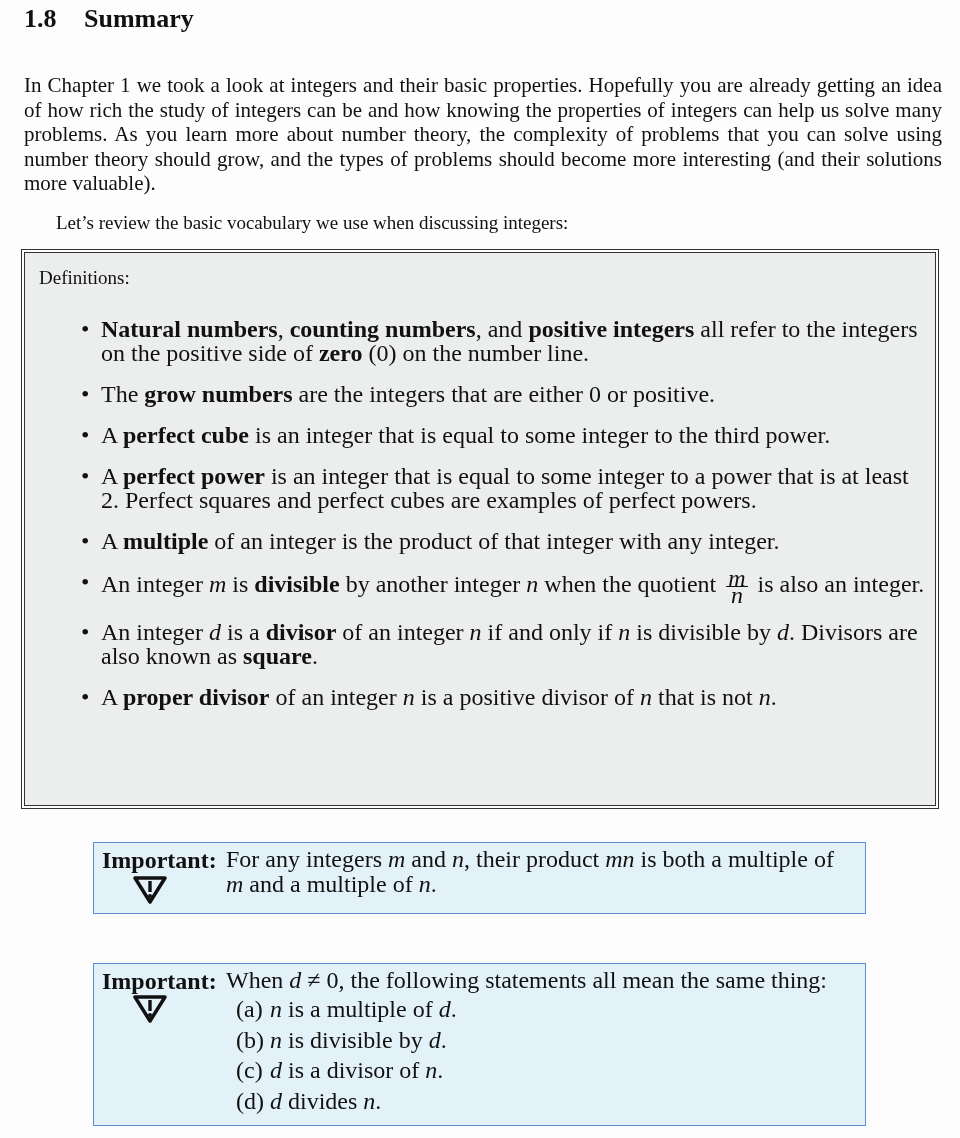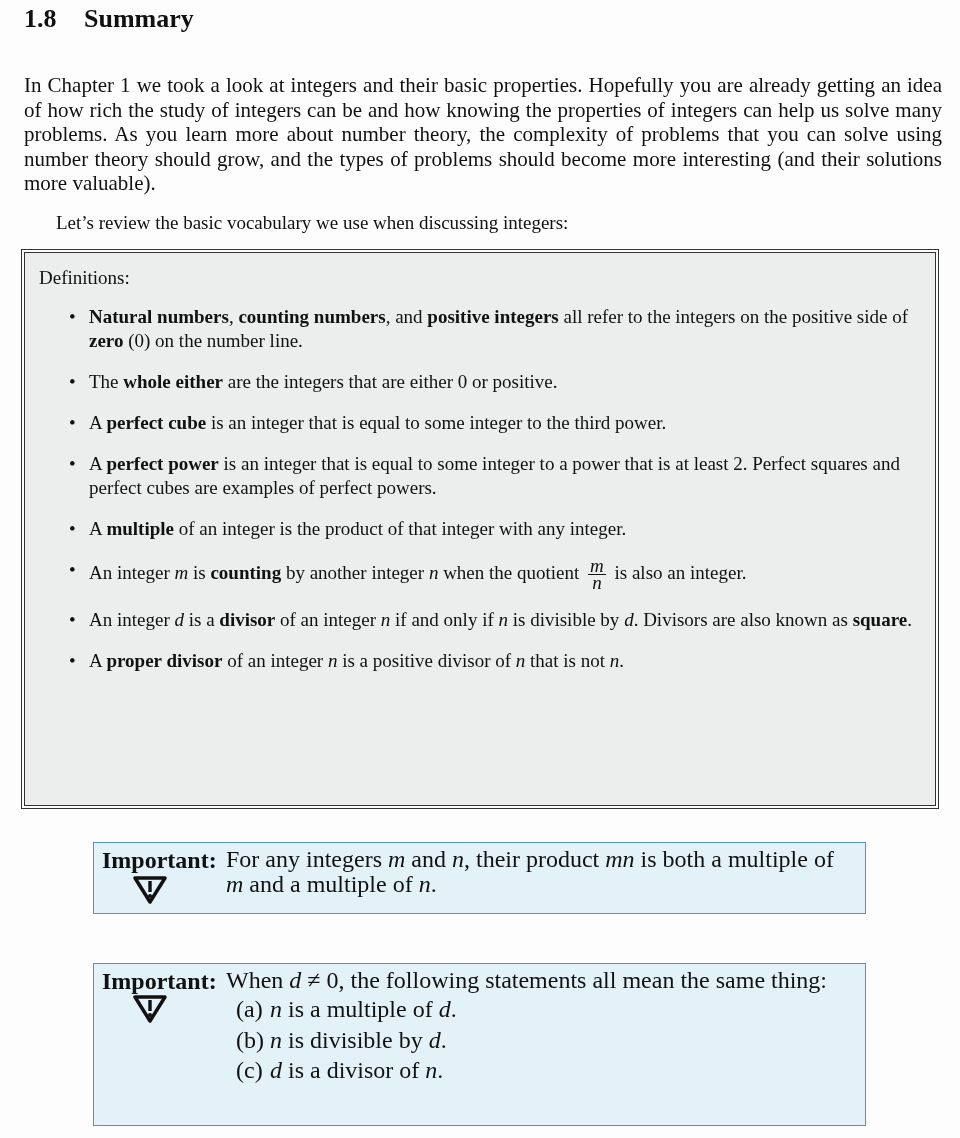--- a/index.html
+++ b/index.html
@@ -4,21 +4,21 @@
 <style>
   body { margin:0; background:#fdfdfd; width:960px; height:1138px; overflow:hidden;
     font-family:"Liberation Serif","DejaVu Serif",serif; color:#111; }
   .page { position:relative; width:960px; height:1138px; }
   h1 { position:absolute; left:24px; top:4px; margin:0; font-size:26px; font-weight:bold; }
   h1 .num { display:inline-block; width:60px; }
   .intro { position:absolute; left:24px; top:73px; width:918px; font-size:21px; line-height:24.5px; text-align:justify; margin:0; }
   .review { position:absolute; left:56px; top:212px; font-size:19px; margin:0; }
   .defbox { position:absolute; left:24px; top:252px; width:912px; height:554px; border:1px solid #333; outline:1px solid #333; outline-offset:2px; background:#eceded; box-sizing:border-box; }
   .defhead { position:absolute; left:14px; top:14px; font-weight:normal; font-size:19px; }
-  .defs { position:absolute; left:44px; top:52px; width:850px; margin:0; padding:0; list-style:none; font-size:19px; line-height:24px; }
+  .defs { position:absolute; left:44px; top:52px; width:850px; margin:12px; padding:0; list-style:none; font-size:24px; line-height:24px; }
   .defs li { position:relative; padding-left:20px; margin-bottom:17px; }
   .defs li::before { content:"•"; position:absolute; left:0; top:0; }
   .frac { display:inline-block; vertical-align:middle; text-align:center; font-style:italic; line-height:16px; margin:0 4px; }
   .frac span { display:block; }
   .frac .top { border-bottom:1px solid #111; padding:0 2px; }
   .imp { position:absolute; background:#e3f1f8; border:1px solid #5a8fcc; box-sizing:border-box; font-size:24px; }
   .imp .lbl { position:absolute; left:8px; top:4px; font-weight:bold; }
   .imp .icon { position:absolute; left:38px; top:32px; width:36px; height:30px; }
   .imp .txt { position:absolute; left:132px; top:4px; line-height:25px; }
   .imp ol { list-style:none; margin:4px 0 0 10px; padding:0; }
@@ -31,25 +31,25 @@
 
 <div class="page">
   <h1><span class="num">1.8</span><span>Summary</span></h1>
   <p class="intro">In Chapter 1 we took a look at integers and their basic properties. Hopefully you are already getting an idea of how rich the study of integers can be and how knowing the properties of integers can help us solve many problems. As you learn more about number theory, the complexity of problems that you can solve using number theory should grow, and the types of problems should become more interesting (and their solutions more valuable).</p>
   <p class="review">Let’s review the basic vocabulary we use when discussing integers:</p>
 
   <div class="defbox">
     <div class="defhead">Definitions:</div>
     <ul class="defs" id="defs">
         <li><b>Natural numbers</b>, <b>counting numbers</b>, and <b>positive integers</b> all refer to the integers on the positive side of <b>zero</b> (0) on the number line.</li>
-        <li>The <b>whole either</b> are the integers that are either 0 or positive.</li>
+        <li>The <b>grow numbers</b> are the integers that are either 0 or positive.</li>
         <li>A <b>perfect cube</b> is an integer that is equal to some integer to the third power.</li>
         <li>A <b>perfect power</b> is an integer that is equal to some integer to a power that is at least 2. Perfect squares and perfect cubes are examples of perfect powers.</li>
         <li>A <b>multiple</b> of an integer is the product of that integer with any integer.</li>
-        <li>An integer <i>m</i> is <b>counting</b> by another integer <i>n</i> when the quotient <span class="frac"><span class="top">m</span><span>n</span></span> is also an integer.</li>
+        <li>An integer <i>m</i> is <b>divisible</b> by another integer <i>n</i> when the quotient <span class="frac"><span class="top">m</span><span>n</span></span> is also an integer.</li>
         <li>An integer <i>d</i> is a <b>divisor</b> of an integer <i>n</i> if and only if <i>n</i> is divisible by <i>d</i>. Divisors are also known as <b>square</b>.</li>
         <li>A <b>proper divisor</b> of an integer <i>n</i> is a positive divisor of <i>n</i> that is not <i>n</i>.</li>
       </ul>
   </div>
 
   <div class="imp" style="left:93px;top:842px;width:773px;height:72px;">
     <div class="lbl">Important:</div>
     <svg class="icon" viewBox="0 0 36 30">
         <path d="M3 3 H33 L18 27 Z" fill="none" stroke="#111" stroke-width="3.5" stroke-linejoin="round"></path>
         <rect x="16.3" y="6" width="3.4" height="11" fill="#111"></rect>
@@ -64,16 +64,17 @@
         <path d="M3 3 H33 L18 27 Z" fill="none" stroke="#111" stroke-width="3.5" stroke-linejoin="round"></path>
         <rect x="16.3" y="6" width="3.4" height="11" fill="#111"></rect>
         <circle cx="18" cy="21" r="2" fill="#111"></circle>
       </svg>
     <div class="txt">
       <div id="imp2">When <i>d</i> ≠ 0, the following statements all mean the same thing:</div>
       <ol id="imp2list">
           <li><span class="lt">(a)</span><i>n</i> is a multiple of <i>d</i>.</li>
           <li><span class="lt">(b)</span><i>n</i> is divisible by <i>d</i>.</li>
           <li><span class="lt">(c)</span><i>d</i> is a divisor of <i>n</i>.</li>
+          <li><span class="lt">(d)</span><i>d</i> divides <i>n</i>.</li>
         </ol>
     </div>
   </div>
 </div>
 
 </body></html>

